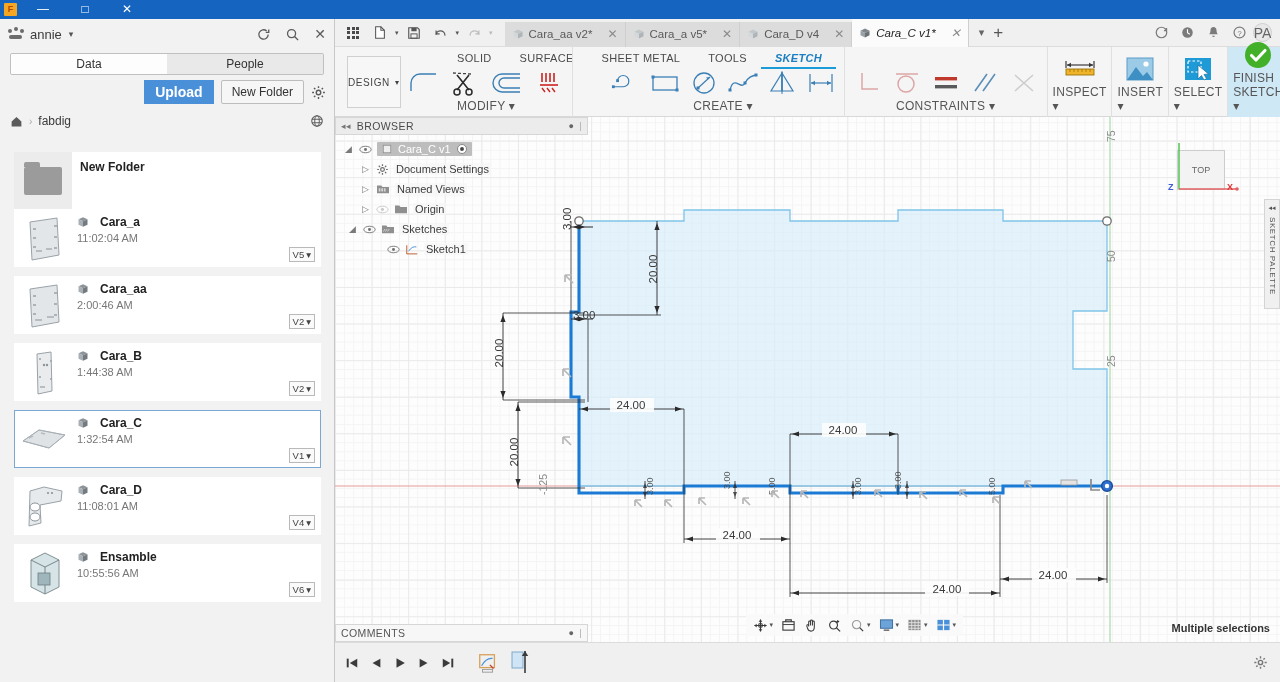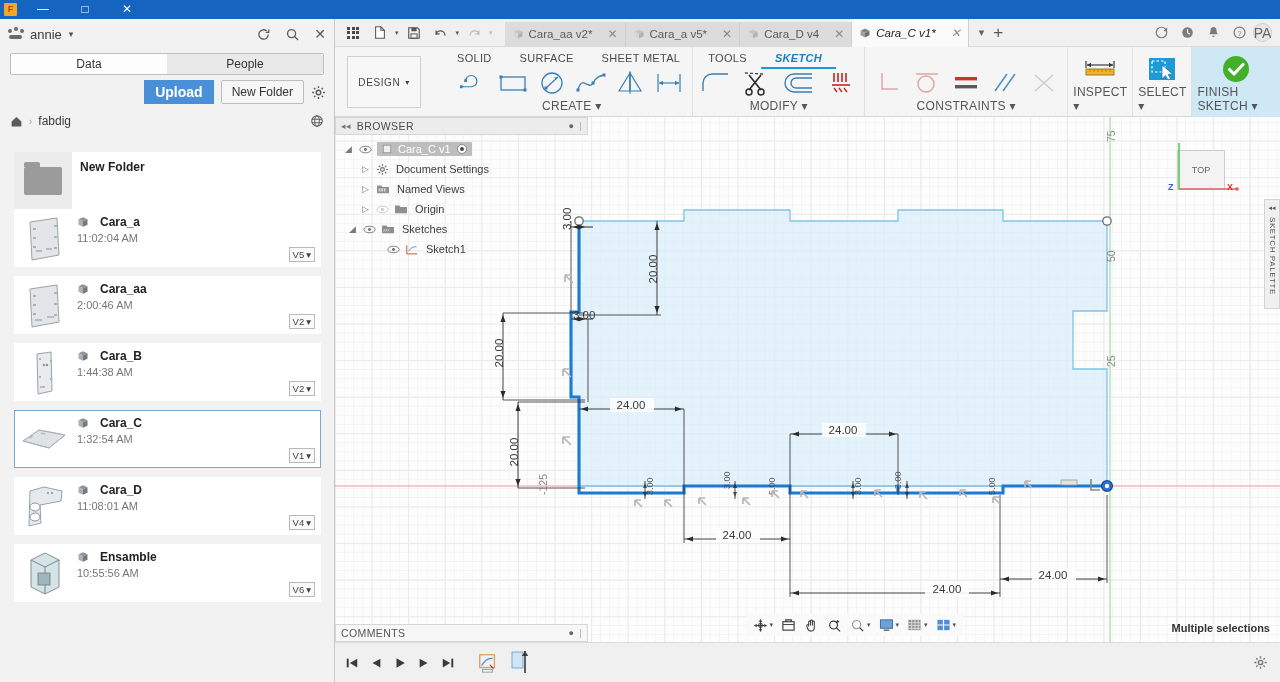--- a/index.html
+++ b/index.html
@@ -610,20 +610,55 @@
         <div class="rb-tab">SHEET METAL</div>
         <div class="rb-tab">TOOLS</div>
         <div class="rb-tab active">SKETCH</div>
       </div>
 
       <div class="design-btn">
         <span>DESIGN</span>
         <span style="margin-left:5px;font-size:8px">▾</span>
       </div>
 
+      <div class="rgroup">
+        <div class="rgroup-items">
+          <div class="rbtn">
+            <svg width="32" height="24" viewBox="0 0 32 24">
+                <path d="M3 20 V12 A9 9 0 0 1 12 3 H28" fill="none" stroke="#3a7fb5" stroke-width="1.4"></path>
+              </svg>
+          </div>
+          <div class="rbtn">
+            <svg width="30" height="26" viewBox="0 0 28 26">
+                <path d="M4 3 L22 4" stroke="#444" stroke-width="1.3" stroke-dasharray="3 2"></path>
+                <path d="M8 5 L20 20 M20 5 L8 20" stroke="#2b2b2b" stroke-width="1.6"></path>
+                <circle cx="8" cy="22" r="3" fill="none" stroke="#2b2b2b" stroke-width="1.5"></circle>
+                <circle cx="20" cy="22" r="3" fill="none" stroke="#2b2b2b" stroke-width="1.5"></circle>
+              </svg>
+          </div>
+          <div class="rbtn big">
+            <svg width="36" height="24" viewBox="0 0 36 24">
+                <path d="M32 3 H14 A9 9 0 0 0 14 21 H32" fill="none" stroke="#3a7fb5" stroke-width="1.4"></path>
+                <path d="M32 7 H16 A5 5 0 0 0 16 17 H32" fill="none" stroke="#3a7fb5" stroke-width="1.4"></path>
+              </svg>
+          </div>
+          <div class="rbtn">
+            <svg width="26" height="26" viewBox="0 0 26 26">
+                <path d="M6 3 v9 M10 3 v9 M14 3 v9 M18 3 v9" stroke="#cc2222" stroke-width="1.6"></path>
+                <path d="M4 15 h18" stroke="#cc2222" stroke-width="1.6"></path>
+                <path d="M6 18 l3 4 M11 18 l3 4 M16 18 l3 4" stroke="#cc2222" stroke-width="1.4"></path>
+              </svg>
+          </div>
+        </div>
+        <div class="rgroup-label">
+          <span>MODIFY</span>
+          <span>▾</span>
+        </div>
+      </div>
+
       <div class="rgroup" style="margin-left:30px">
         <div class="rgroup-items">
           <div class="rbtn">
             <svg width="30" height="22" viewBox="0 0 32 22">
                 <path d="M3 15 h10 a6 6 0 1 0 -6 -6" fill="none" stroke="#3a7fb5" stroke-width="1.3"></path>
                 <rect x="1" y="13.5" width="3" height="3" fill="#3a7fb5"></rect>
                 <rect x="5.5" y="7" width="3" height="3" fill="#3a7fb5"></rect>
               </svg>
           </div>
           <div class="rbtn">
@@ -659,55 +694,20 @@
           <div class="rbtn">
             <svg width="32" height="24" viewBox="0 0 32 24">
                 <path d="M5 3 v18 M27 3 v18" stroke="#3a7fb5" stroke-width="1.2"></path>
                 <path d="M6 12 h20" stroke="#3a7fb5" stroke-width="1.2"></path>
                 <path d="M6 12 l4-2.2v4.4z M26 12 l-4-2.2v4.4z" fill="#3a7fb5"></path>
               </svg>
           </div>
         </div>
         <div class="rgroup-label">
           <span>CREATE</span>
-          <span>▾</span>
-        </div>
-      </div>
-
-      <div class="rgroup">
-        <div class="rgroup-items">
-          <div class="rbtn">
-            <svg width="32" height="24" viewBox="0 0 32 24">
-                <path d="M3 20 V12 A9 9 0 0 1 12 3 H28" fill="none" stroke="#3a7fb5" stroke-width="1.4"></path>
-              </svg>
-          </div>
-          <div class="rbtn">
-            <svg width="30" height="26" viewBox="0 0 28 26">
-                <path d="M4 3 L22 4" stroke="#444" stroke-width="1.3" stroke-dasharray="3 2"></path>
-                <path d="M8 5 L20 20 M20 5 L8 20" stroke="#2b2b2b" stroke-width="1.6"></path>
-                <circle cx="8" cy="22" r="3" fill="none" stroke="#2b2b2b" stroke-width="1.5"></circle>
-                <circle cx="20" cy="22" r="3" fill="none" stroke="#2b2b2b" stroke-width="1.5"></circle>
-              </svg>
-          </div>
-          <div class="rbtn big">
-            <svg width="36" height="24" viewBox="0 0 36 24">
-                <path d="M32 3 H14 A9 9 0 0 0 14 21 H32" fill="none" stroke="#3a7fb5" stroke-width="1.4"></path>
-                <path d="M32 7 H16 A5 5 0 0 0 16 17 H32" fill="none" stroke="#3a7fb5" stroke-width="1.4"></path>
-              </svg>
-          </div>
-          <div class="rbtn">
-            <svg width="26" height="26" viewBox="0 0 26 26">
-                <path d="M6 3 v9 M10 3 v9 M14 3 v9 M18 3 v9" stroke="#cc2222" stroke-width="1.6"></path>
-                <path d="M4 15 h18" stroke="#cc2222" stroke-width="1.6"></path>
-                <path d="M6 18 l3 4 M11 18 l3 4 M16 18 l3 4" stroke="#cc2222" stroke-width="1.4"></path>
-              </svg>
-          </div>
-        </div>
-        <div class="rgroup-label">
-          <span>MODIFY</span>
           <span>▾</span>
         </div>
       </div>
 
       <div class="rgroup">
         <div class="rgroup-items">
           <div class="rbtn">
             <svg width="28" height="24" viewBox="0 0 28 24">
                 <path d="M8 2 V18 H24" fill="none" stroke="#dca6a6" stroke-width="1.5"></path>
               </svg>
@@ -752,20 +752,35 @@
                 <path d="M8 12 v3 M12 12 v3 M16 12 v3 M20 12 v3 M24 12 v3 M28 12 v3" stroke="#9c7410" stroke-width="0.8"></path>
               </svg>
           </div>
         </div>
         <div class="rgroup-label">
           <span>INSPECT</span>
           <span>▾</span>
         </div>
       </div>
 
+      <div class="rgroup">
+        <div class="rgroup-items">
+          <div class="rbtn big">
+            <svg width="32" height="28" viewBox="0 0 32 28">
+                <rect x="3" y="3" width="26" height="22" fill="#9ccbe8" stroke="#5d9dc6" stroke-width="1"></rect>
+                <circle cx="22" cy="9" r="2.6" fill="#fff"></circle>
+                <path d="M3 25 L12 12 L19 21 L23 17 L29 25z" fill="#3e8fc4"></path>
+              </svg>
+          </div>
+        </div>
+        <div class="rgroup-label">
+          <span>INSERT</span>
+          <span>▾</span>
+        </div>
+      </div>
 
       <div class="rgroup">
         <div class="rgroup-items">
           <div class="rbtn big">
             <svg width="32" height="28" viewBox="0 0 32 28">
                 <rect x="3" y="3" width="26" height="22" fill="#1e9bd7"></rect>
                 <rect x="6" y="6" width="13" height="11" fill="none" stroke="#fff" stroke-width="1.2" stroke-dasharray="2.5 2"></rect>
                 <path d="M16 10 L16 24 L19.5 20.5 L22 25 L24.5 23.6 L22 19.4 L26.5 19z" fill="#fff" stroke="#1e6f9b" stroke-width="0.7"></path>
               </svg>
           </div>

